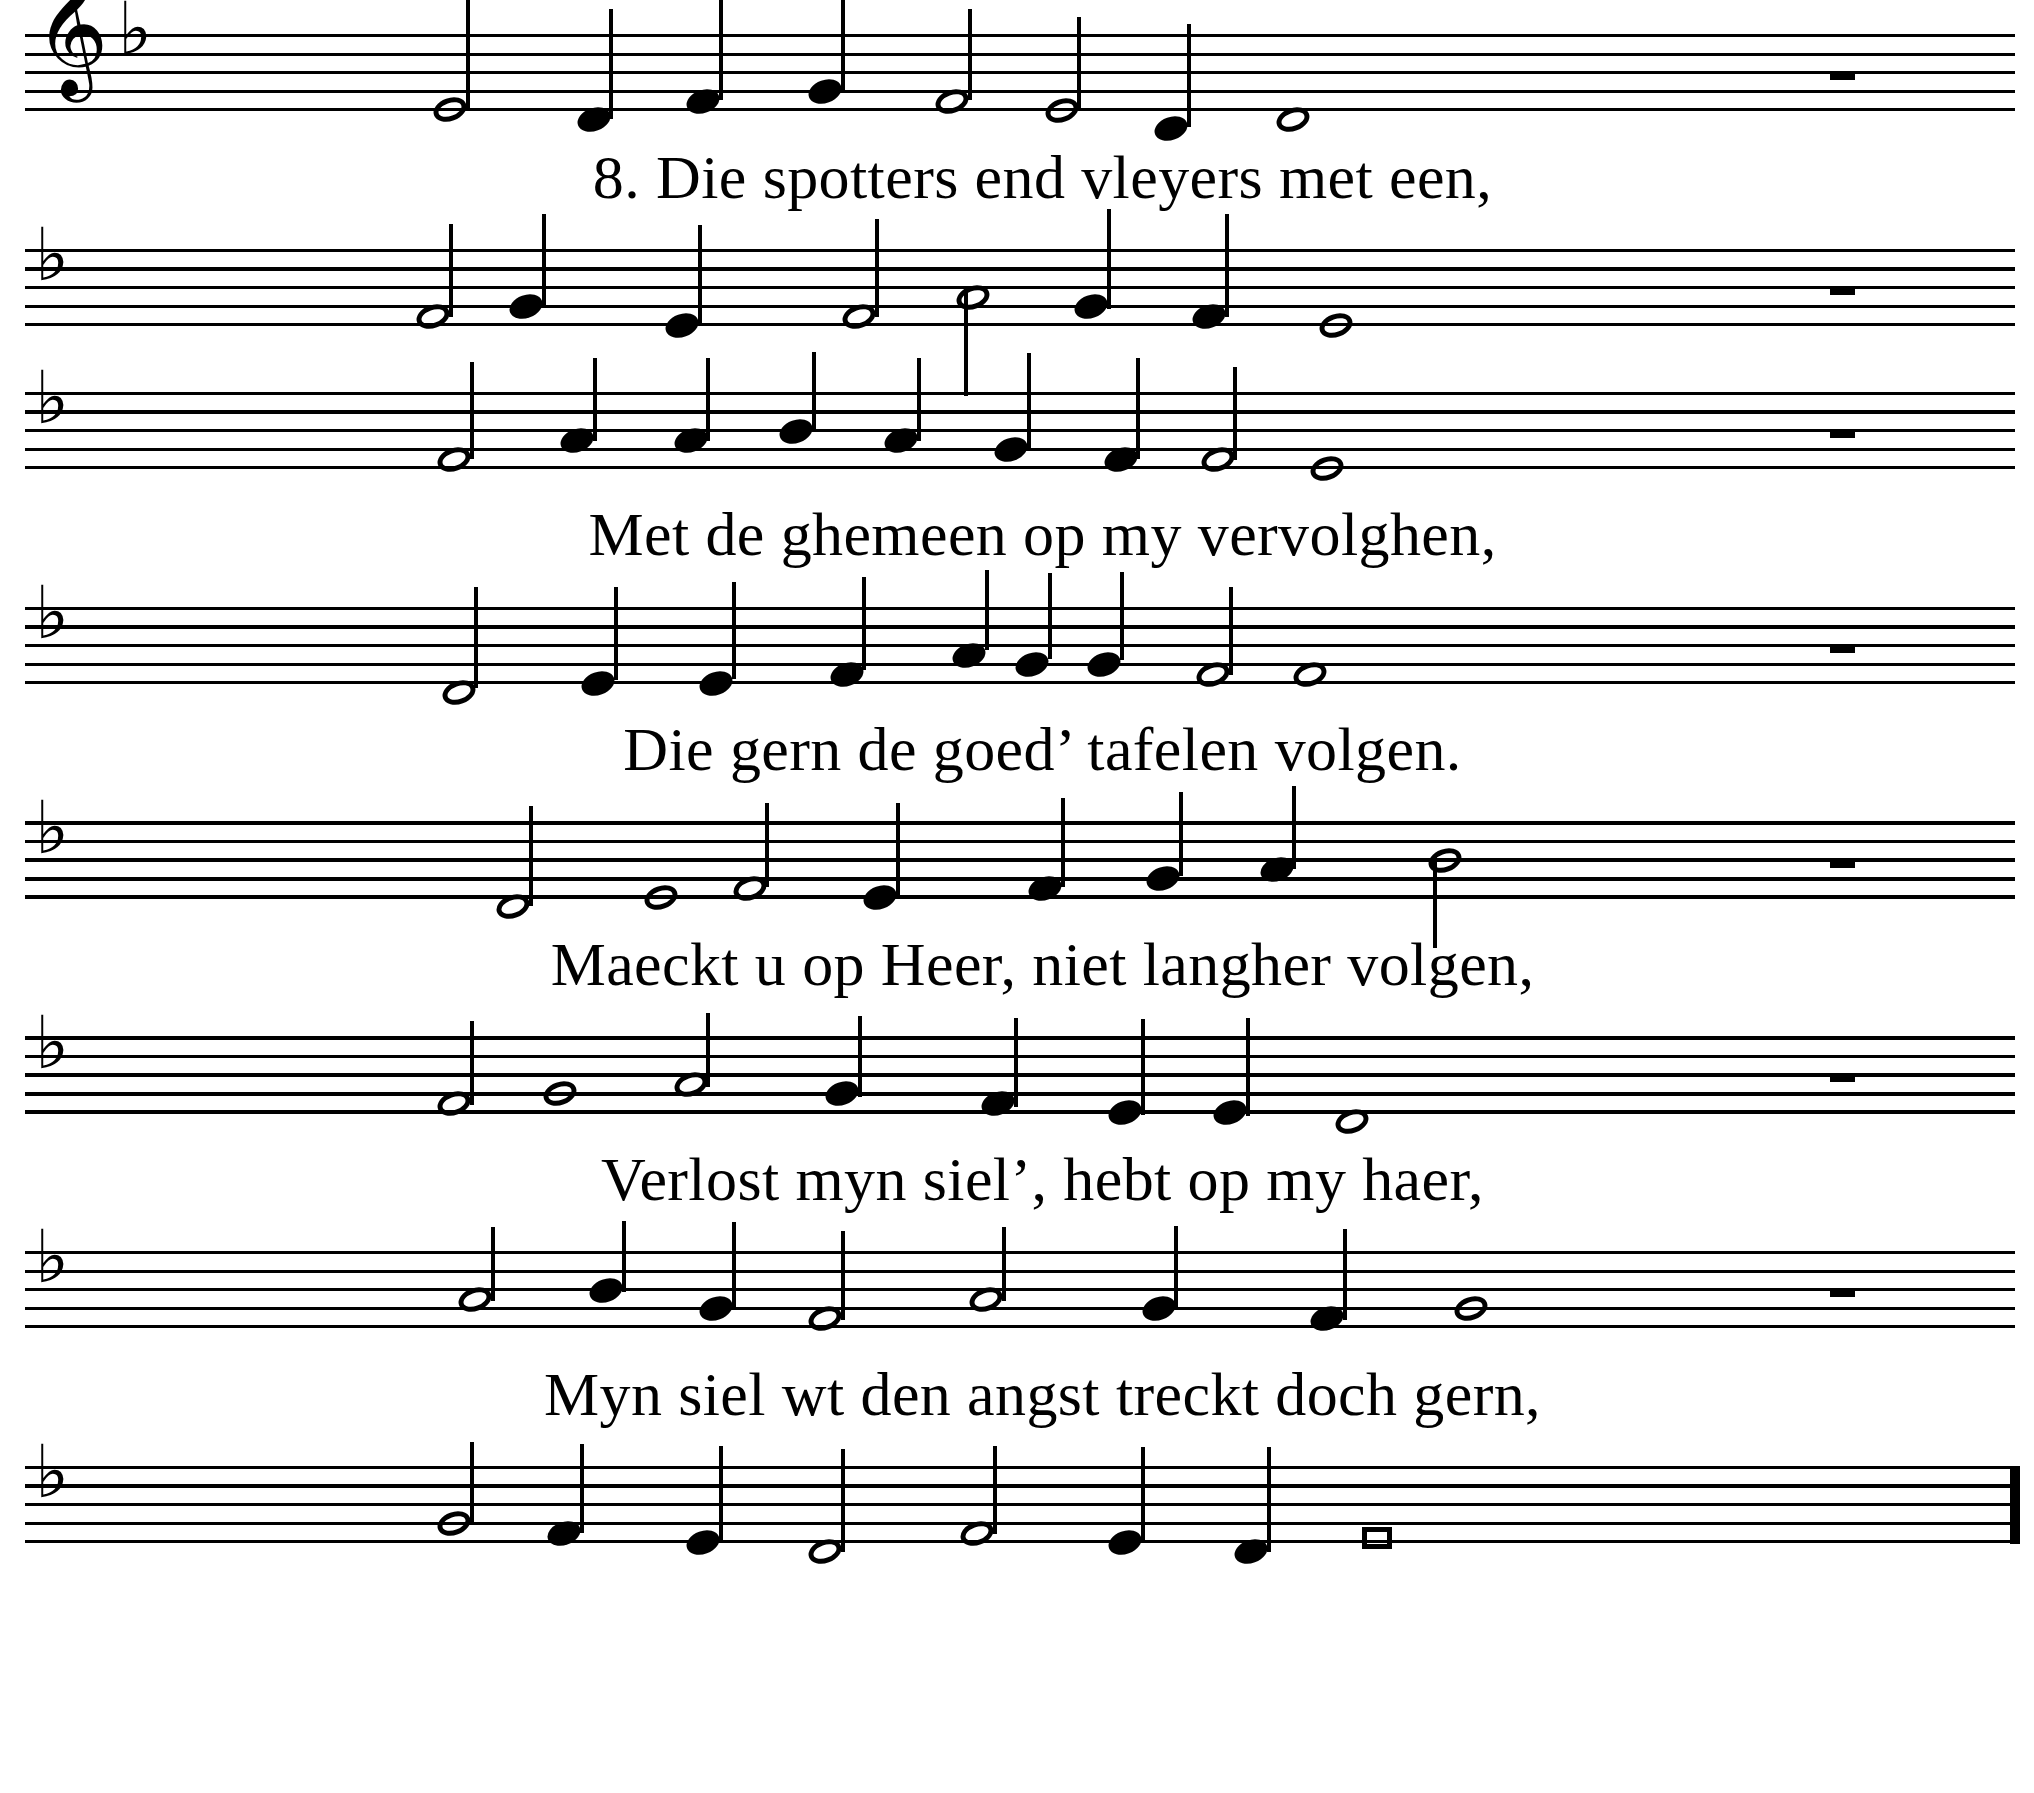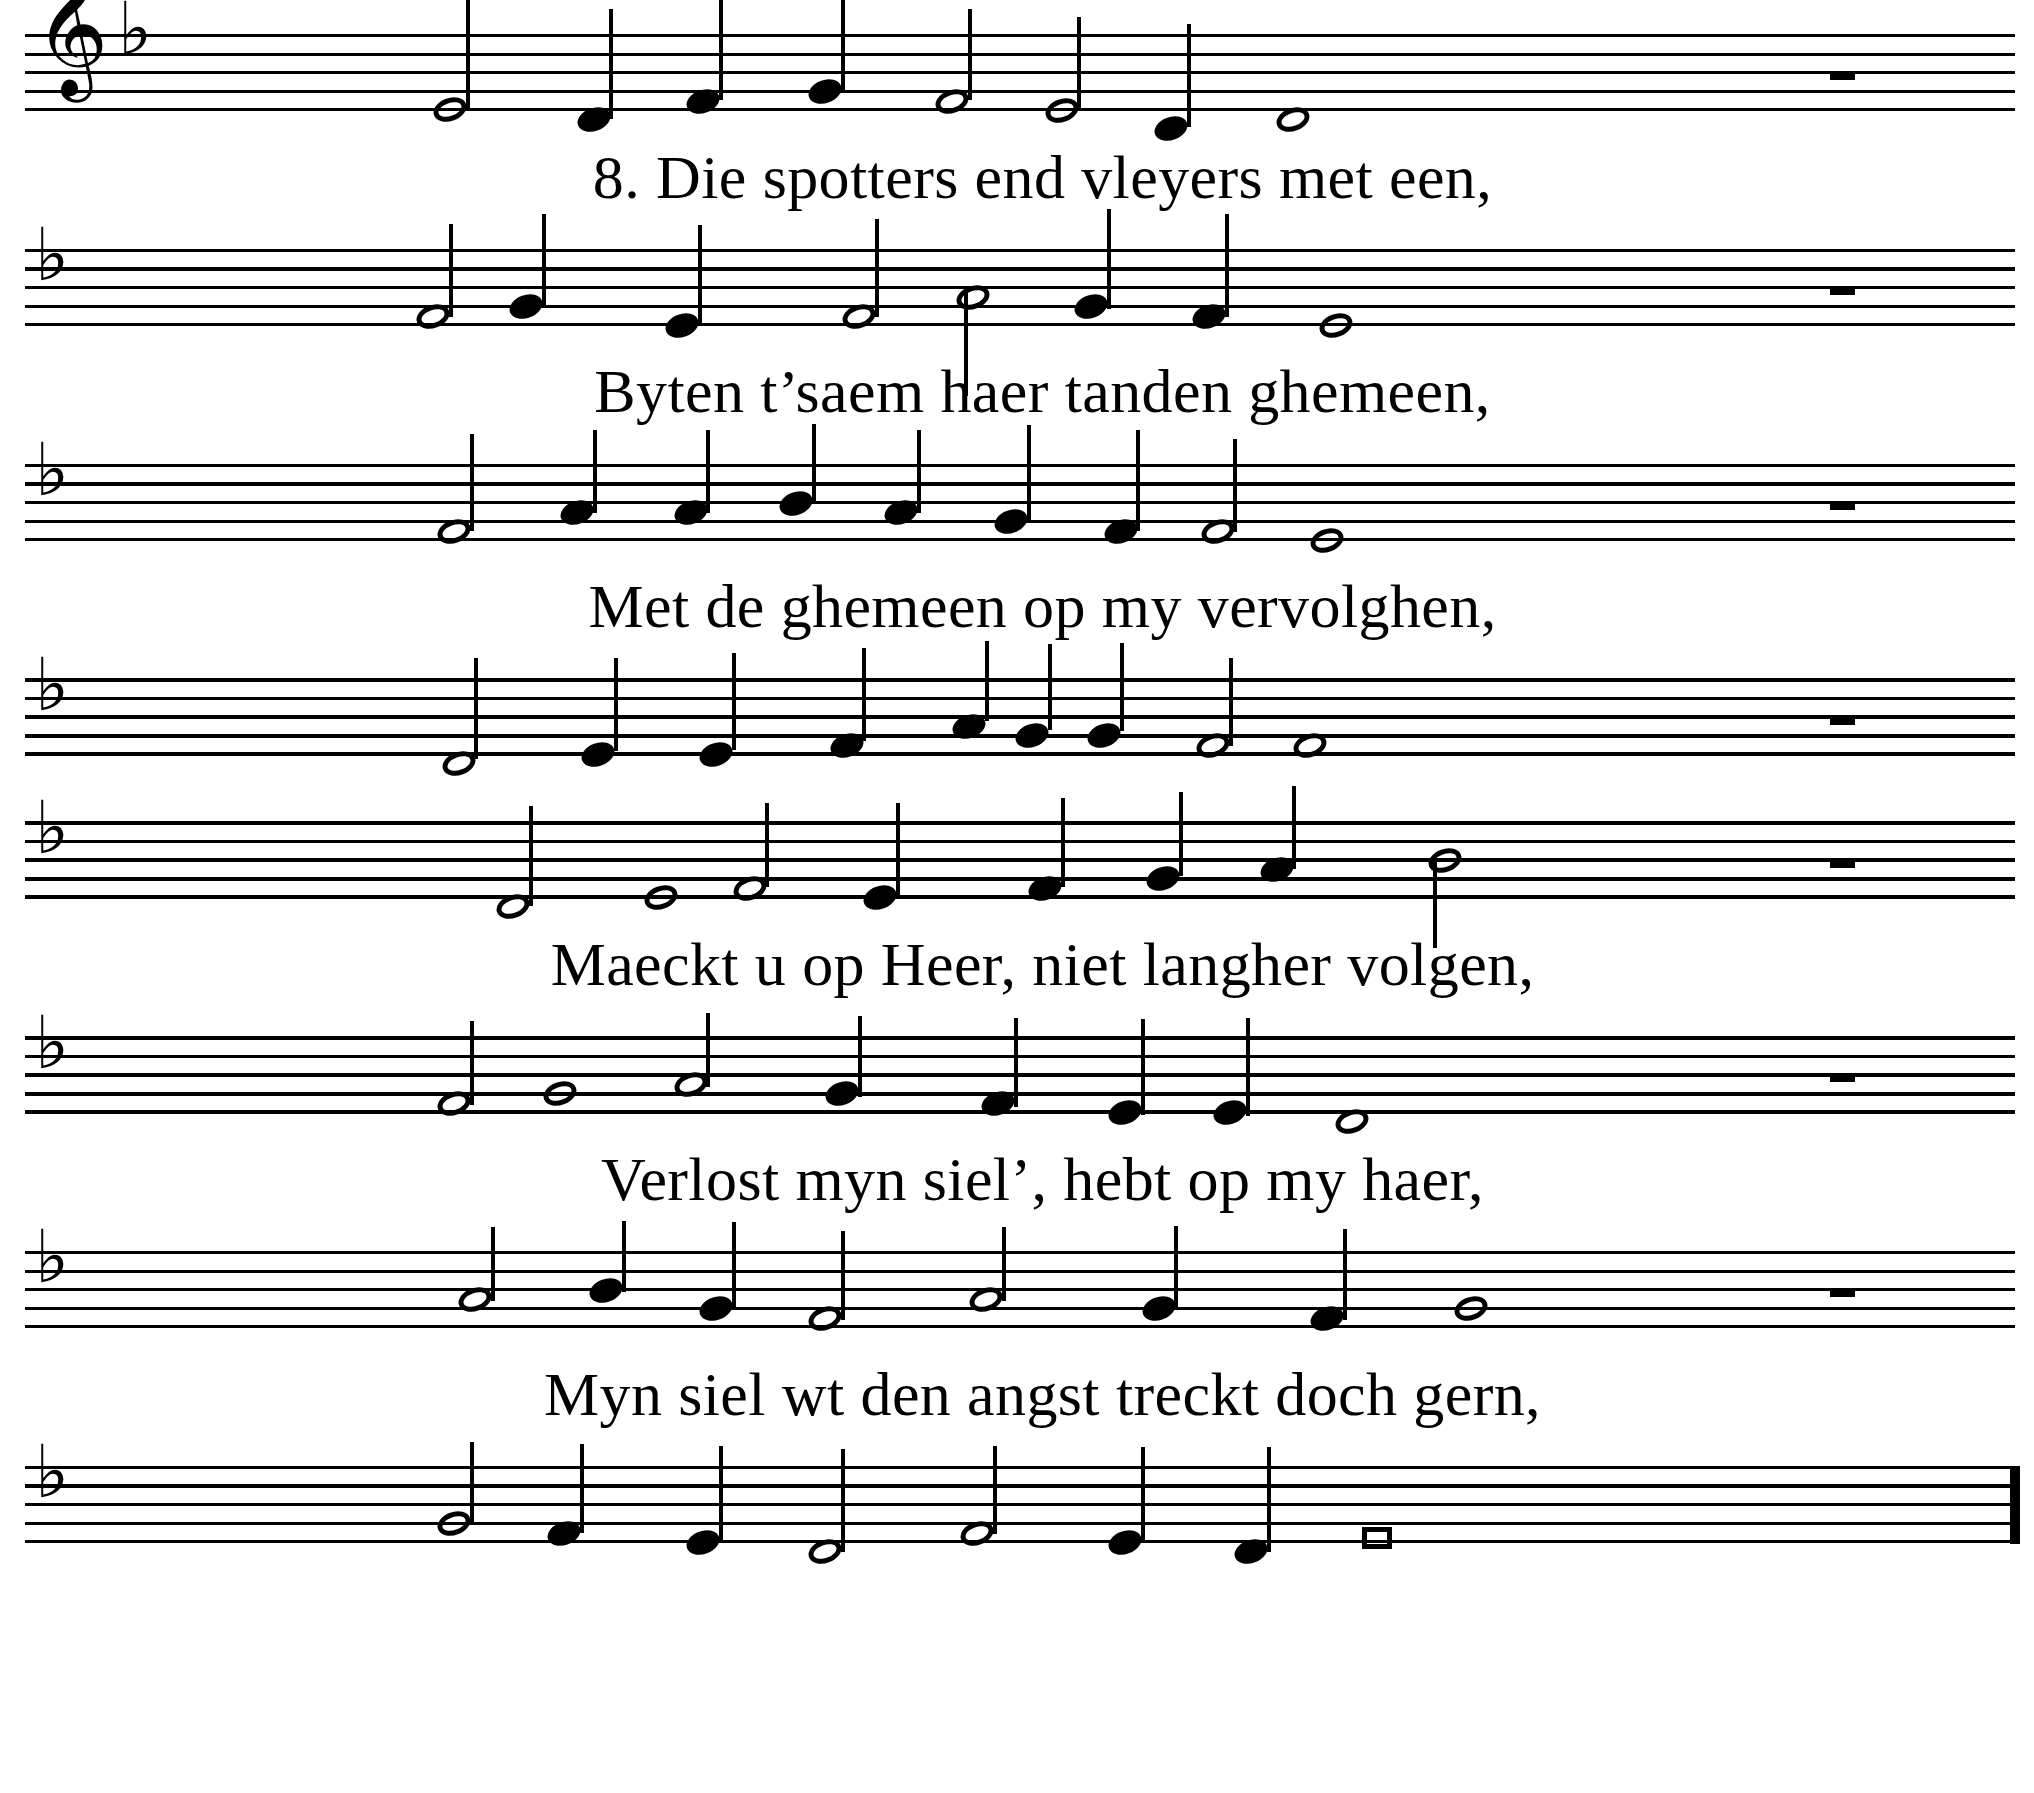--- a/index.html
+++ b/index.html
@@ -206,21 +206,20 @@
         <div class="note filled" style="left:1049px; top:46px;"></div>
 
         <div class="stem" style="left:1200px; top:-35px; height:103px;"></div>
         <div class="note filled" style="left:1167px; top:56px;"></div>
 
         <div class="note open" style="left:1294px; top:65px;"></div>
 
         <div class="rest" style="left:1805px; top:37px;"></div>
       </div>
     </div>
-    <div class="lyric">Byten t’saem haer tanden ghemeen,</div>
   </div>
 
   <div class="system">
     <div class="staff-wrap">
       <div class="clef-f-flat">♭</div>
       <div class="staff">
         <div class="line l0"></div>
           <div class="line l1"></div>
           <div class="line l2"></div>
           <div class="line l3"></div>
@@ -290,20 +289,21 @@
         <div class="note filled" style="left:1062px; top:46px;"></div>
 
         <div class="stem" style="left:1204px; top:-20px; height:88px;"></div>
         <div class="note open" style="left:1171px; top:56px;"></div>
 
         <div class="note open" style="left:1268px; top:56px;"></div>
 
         <div class="rest" style="left:1805px; top:37px;"></div>
       </div>
     </div>
+    <div class="lyric">Die gern de goed’ tafelen volgen.</div>
   </div>
 
   <div class="system">
     <div class="staff-wrap">
       <div class="clef-f-flat">♭</div>
       <div class="staff">
         <div class="line l0"></div>
           <div class="line l1"></div>
           <div class="line l2"></div>
           <div class="line l3"></div>

